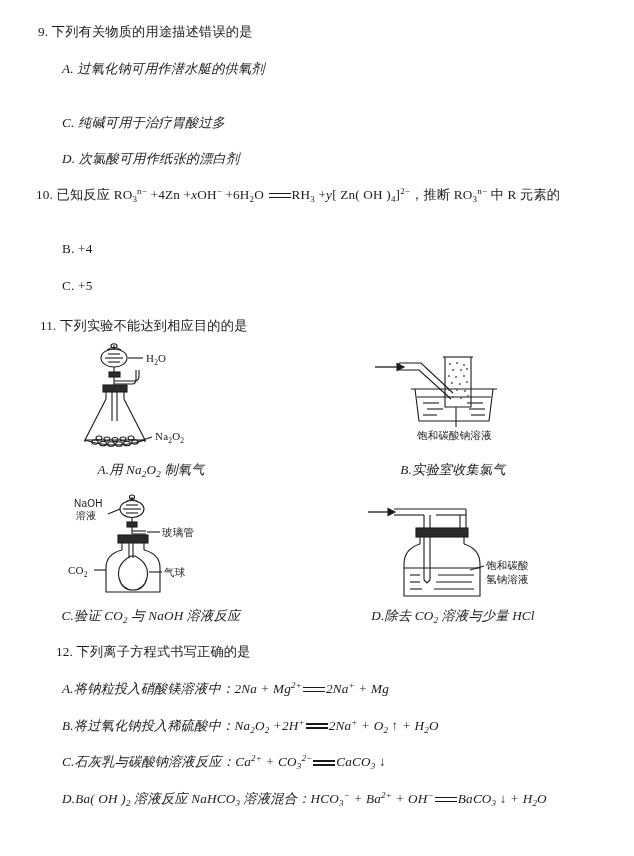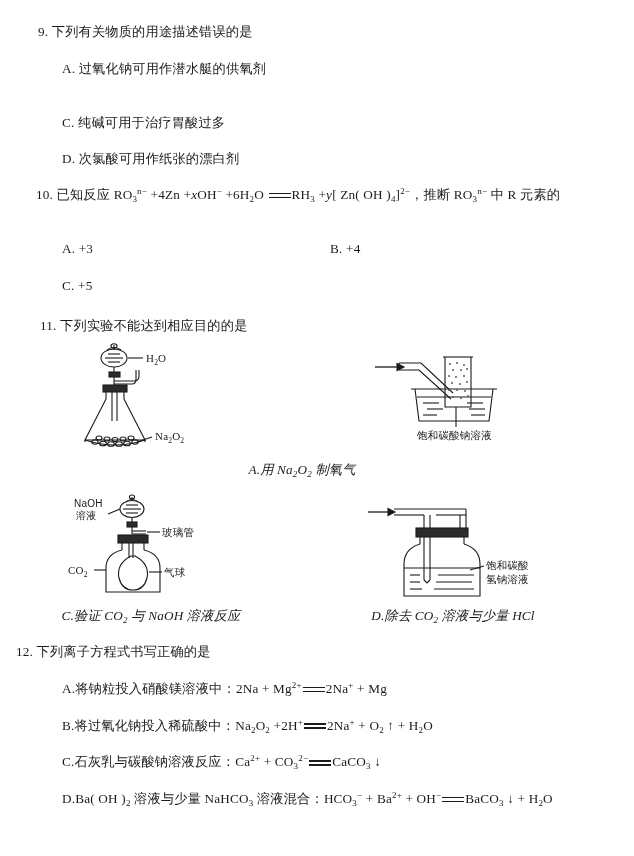--- a/index.html
+++ b/index.html
@@ -28,20 +28,21 @@
     letter-spacing: 0.2px;
   }
   .q-stem {
     margin-left: 38px;
   }
   .q-cont {
     margin-left: 62px;
   }
   .opt {
     margin-left: 62px;
+    font-style: italic;
   }
   .row-2col {
     display: flex;
     margin-left: 62px;
   }
   .row-2col > .colA { width: 268px; flex: 0 0 268px; }
   .row-2col > .colB { flex: 1 1 auto; }
   .gap-md { height: 17px; }
 
   sub { font-size: 0.68em; vertical-align: -0.28em; line-height: 0; }
@@ -131,24 +132,20 @@
         <span>+6H</span><sub>2</sub><span>O</span>
         <span class="eqsign"></span><span>RH</span><sub>3</sub>
         <span>+</span><span class="it">y</span><span>[ Zn( OH )</span><sub>4</sub><span>]</span><sup>2−</sup><span>，推断</span>
         <span>RO</span><sub>3</sub><sup>n−</sup>
       </span>
       <span>中 R 元素的</span>
     </div>
     <div class="gap-md"></div>
     <div class="gap-md"></div>
     <div class="row-2col">
-      <div class="colA">
-        <span>A.</span>
-        <span>+3</span>
-      </div>
       <div class="colB">
         <span>B.</span>
         <span>+4</span>
       </div>
     </div>
     <div class="gap-md"></div>
     <div class="row-2col">
       <div class="colA">
         <span>C.</span>
         <span>+5</span>
@@ -274,20 +271,23 @@
           </g>
           <text x="64" y="96" font-family="'Liberation Sans',sans-serif" font-size="10.5" fill="#1a1a1a">饱和碳酸钠溶液</text>
         </svg>
       </div>
     </div>
 
     <div class="caprow">
       <div class="capcell">
         <span>A.</span><span>用 Na</span><sub>2</sub><span>O</span><sub>2</sub><span> 制氧气</span>
       </div>
+      <div class="capcell">
+        <span>B.</span><span>实验室收集氯气</span>
+      </div>
     </div>
 
     <div style="height:12px"></div>
 
     <div class="figrow">
 
       <div class="figcell">
         <svg width="210" height="112" viewBox="0 0 210 112">
           <g class="nofill" stroke-width="1.1">
 
@@ -379,21 +379,21 @@
       </div>
       <div class="capcell">
         <span>D.</span><span>除去 CO</span><sub>2</sub><span> 溶液与少量 HCl</span>
       </div>
     </div>
   </div>
 
   <div style="height:16px"></div>
 
   <div class="q">
-    <div style="margin-left:16px">
+    <div style="margin-left:56px">
       <span>12.</span>
       <span>下列离子方程式书写正确的是</span>
     </div>
 
     <div class="gap-md"></div>
     <div class="opt">
       <span>A.</span><span>将钠粒投入硝酸镁溶液中</span><span>：</span><span>2Na + Mg</span><sup>2+</sup><span class="eqsign"></span><span>2Na</span><sup>+</sup><span> + Mg</span>
     </div>
 
     <div class="gap-md"></div>
@@ -401,17 +401,17 @@
       <span>B.</span><span>将过氧化钠投入稀硫酸中</span><span>：</span><span>Na</span><sub>2</sub><span>O</span><sub>2</sub><span> +2H</span><sup>+</sup><span class="eqsign"></span><span>2Na</span><sup>+</sup><span> + O</span><sub>2</sub><span> ↑ + H</span><sub>2</sub><span>O</span>
     </div>
 
     <div class="gap-md"></div>
     <div class="opt">
       <span>C.</span><span>石灰乳与碳酸钠溶液反应</span><span>：</span><span>Ca</span><sup>2+</sup><span> + CO</span><sub>3</sub><sup>2−</sup><span class="eqsign"></span><span>CaCO</span><sub>3</sub><span> ↓</span>
     </div>
 
     <div class="gap-md"></div>
     <div class="opt">
-      <span>D.</span><span>Ba( OH )</span><sub>2</sub><span> 溶液与少量 NaHCO</span><sub>3</sub><span> 溶液混合</span><span>：</span><span>HCO</span><sub>3</sub><sup>−</sup><span> + Ba</span><sup>2+</sup><span> + OH</span><sup>−</sup><span class="eqsign"></span><span>BaCO</span><sub>3</sub><span> ↓ + H</span><sub>2</sub><span>O</span>
+      <span>D.</span><span>Ba( OH )</span><sub>2</sub><span> 溶液反应 NaHCO</span><sub>3</sub><span> 溶液混合</span><span>：</span><span>HCO</span><sub>3</sub><sup>−</sup><span> + Ba</span><sup>2+</sup><span> + OH</span><sup>−</sup><span class="eqsign"></span><span>BaCO</span><sub>3</sub><span> ↓ + H</span><sub>2</sub><span>O</span>
     </div>
   </div>
 
 </div>
 
 </body></html>

